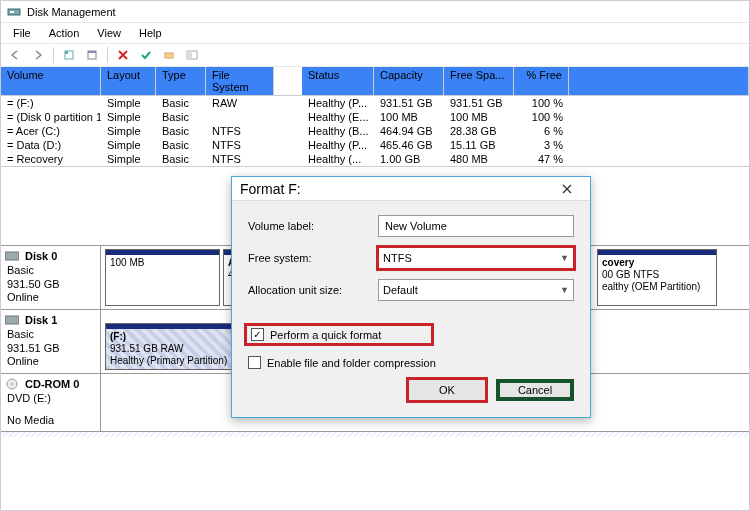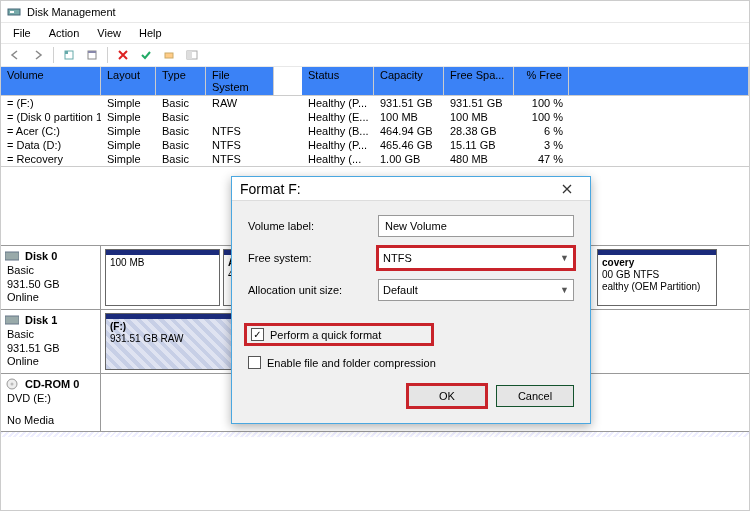--- a/index.html
+++ b/index.html
@@ -14,43 +14,43 @@
   .vol-table { border-bottom: 1px solid #ccc; }
   .vol-header { display: flex; background: #fff; border-bottom: 1px solid #ccc; }
   .vol-header div { border-right: 1px solid #ccc; padding: 2px 6px; background: #3b82f6; }
   .vol-rows { }
   .vol-row { display: flex; }
   .vol-row div { padding: 1px 6px; white-space: nowrap; overflow: hidden; }
   .c-vol { width: 100px; } .c-layout { width: 55px; } .c-type { width: 50px; } .c-fs { width: 68px; }
   .c-status { width: 72px; margin-left: 28px; } .c-cap { width: 70px; } .c-free { width: 70px; } .c-pct { width: 55px; text-align: right; } .c-rest { flex: 1; }
   .disk-area { margin-top: 78px; border-top: 1px solid #999; }
   .disk-row { display: flex; align-items: stretch; min-height: 54px; }
-  .disk-row + .disk-row { border-top: 1px solid #999; }
+  .disk-row + .disk-row { border-top: 1px solid #999; align-items: flex-end; }
   .disk-label { width: 100px; border-right: 1px solid #999; padding: 4px 6px; font-size: 11px; line-height: 1.25; position: relative; }
   .disk-icon { position: absolute; left: 4px; top: 4px; width: 14px; height: 12px; }
   .disk-label .nm { font-weight: bold; margin-left: 18px; }
   .partitions { flex: 1; display: flex; align-items: stretch; padding: 3px 4px; gap: 3px; }
   .part { border: 1px solid #666; position: relative; padding: 2px 4px; font-size: 10px; line-height: 1.2; }
   .part .stripe { height: 5px; margin: -2px -4px 2px; }
   .stripe.navy { background: #1b2b7b; }
   .hatched { background: repeating-linear-gradient(45deg,#c7cfe6 0,#c7cfe6 4px,#dfe3f1 4px,#dfe3f1 8px); }
   .status-hatch { background: repeating-linear-gradient(135deg,#eef 0,#eef 2px,#fff 2px,#fff 4px); height: 6px; border-top: 1px solid #999; }
   
   .dialog { position: absolute; left: 230px; top: 175px; width: 360px; background: #f0f0f0; border: 1px solid #4aa7e0; box-shadow: 0 3px 10px rgba(0,0,0,.3); }
   .dialog .dtb { height: 24px; background: #fff; display: flex; align-items: center; padding: 0 8px; justify-content: space-between; border-bottom: 1px solid #ddd; font-size: 14px; }
   .dialog .dbody { padding: 14px 16px 16px; display: flex; flex-direction: column; gap: 10px; }
   .drow { display: flex; align-items: center; gap: 10px; }
   .drow label { width: 120px; }
   .dinput { flex: 1; height: 22px; border: 1px solid #999; background: #fff; padding: 0 6px; font-size: 11px; }
   .dselect { flex: 1; height: 22px; border: 1px solid #999; background: #fff; padding: 0 4px; font-size: 11px; display: flex; align-items: center; justify-content: space-between; }
   .chev { font-size: 9px; color: #555; }
   .dcheck { display: flex; align-items: center; gap: 6px; }
   .dcheck .box { width: 13px; height: 13px; border: 1px solid #555; background: #fff; display: flex; align-items: center; justify-content: center; font-size: 10px; }
-  .dbuttons { display: flex; justify-content: flex-end; gap: 10px; margin-top: 6px; }
-  .dbtn { width: 78px; height: 22px; background: #e5e5e5; border: 1px solid #14532d; display: flex; align-items: center; justify-content: center; }
+  .dbuttons { display: flex; justify-content: flex-end; gap: 10px; margin-top: 0; }
+  .dbtn { width: 78px; height: 22px; background: #e5e5e5; border: 4px solid #14532d; display: flex; align-items: center; justify-content: center; }
   .dbtn.primary { border: 1px solid #2a6fd6; }
   .highlight { outline: 3px solid #c8232a; outline-offset: -1px; }
   .hl-row { border: 3px solid #c8232a; padding: 2px 4px; margin: -2px -4px; }
   .xbtn { width: 30px; height: 24px; display: flex; align-items: center; justify-content: center; font-size: 14px; }
 </style>
 </head>
 <body>
 
 <div class="titlebar">
   <span class="app-icon">
@@ -227,20 +227,21 @@
       <div class="nm">Disk 1</div>
       <div>Basic</div>
       <div>931.51 GB</div>
       <div>Online</div>
     </div>
     <div class="partitions">
       <div class="part hatched" style="width:140px">
         <div class="stripe navy"></div>
         <b>(F:)</b>
         <div>931.51 GB RAW</div>
+        <div>Healthy (Primary Partition)</div>
       </div>
     </div>
   </div>
 
   <div class="disk-row" style="min-height:58px">
     <div class="disk-label">
       <span class="disk-icon"><svg width="14" height="12" viewBox="0 0 14 12">
             <circle cx="7" cy="6" r="5" fill="#eee" stroke="#999"></circle>
             <circle cx="7" cy="6" r="1.5" fill="#bbb"></circle>
           </svg></span>

